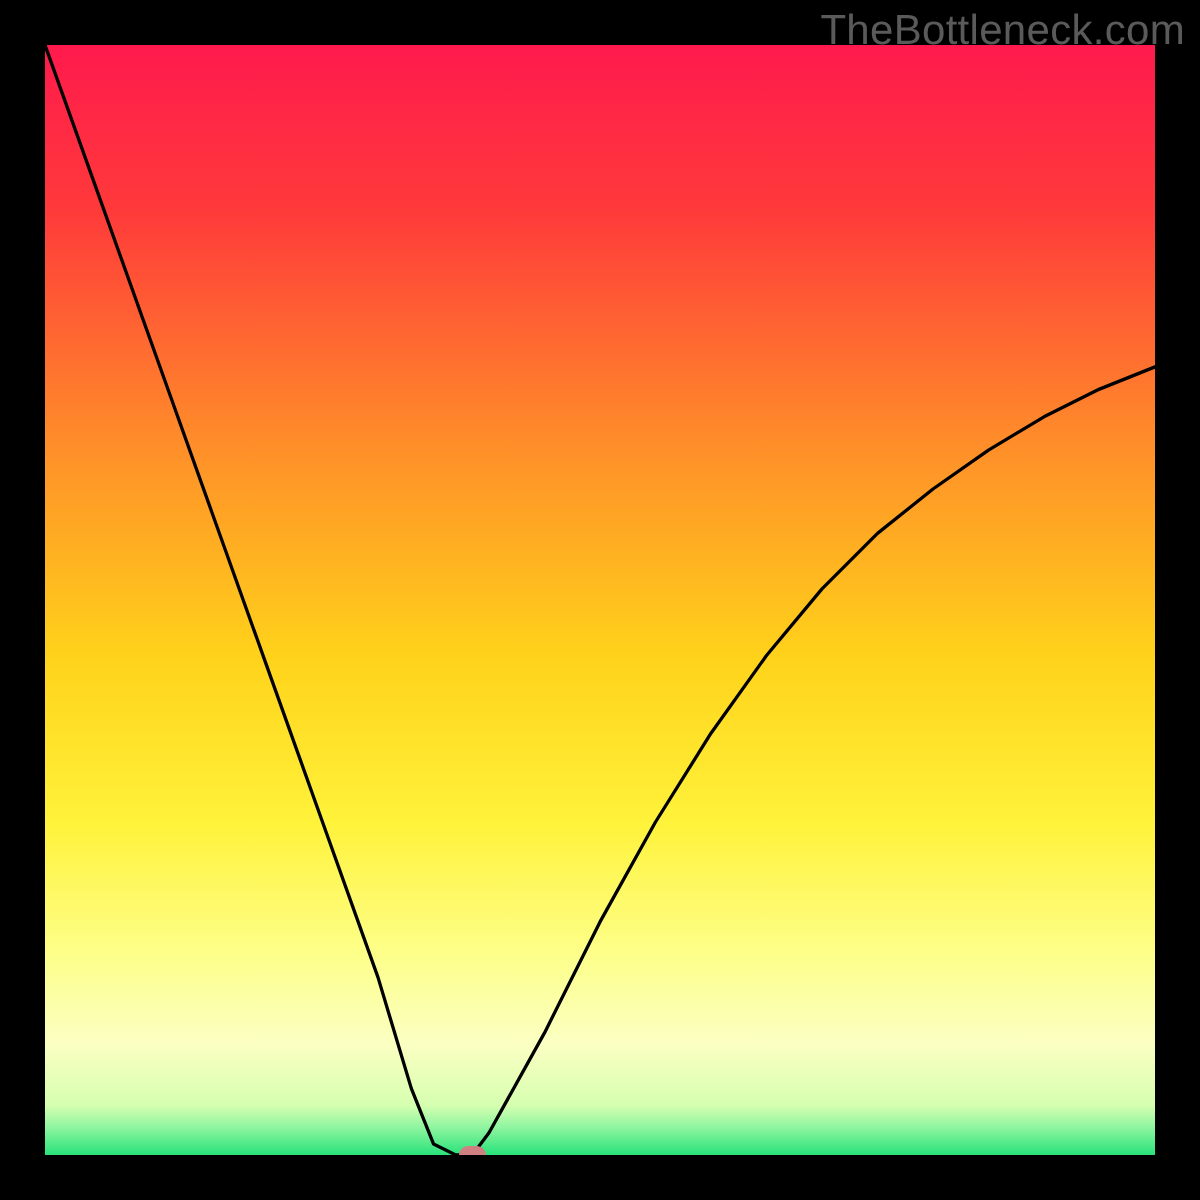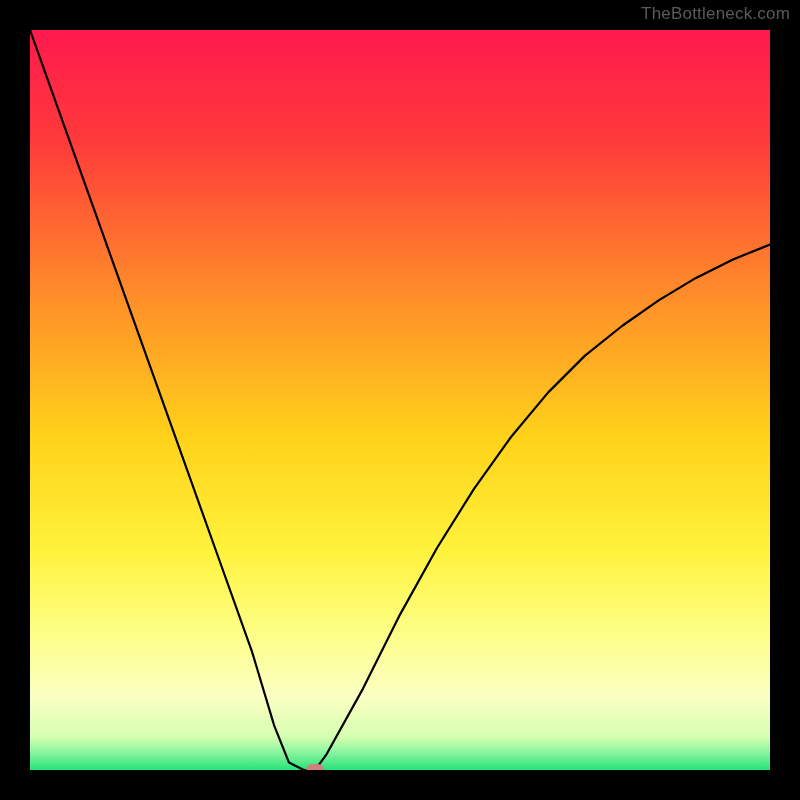--- a/index.html
+++ b/index.html
@@ -33,21 +33,21 @@
     height: 12px;
     border-radius: 6px;
     background: #d08080;
     transform: translate(-50%, -50%);
   }
   .watermark {
     position: absolute;
     top: 4px;
     right: 10px;
     font-family: Arial, Helvetica, sans-serif;
-    font-size: 17px;
+    font-size: 28px;
     font-weight: 500;
     color: #5a5a5a;
     letter-spacing: 0.2px;
   }
 </style>
 </head>
 <body>
 
 <div class="frame">
 

